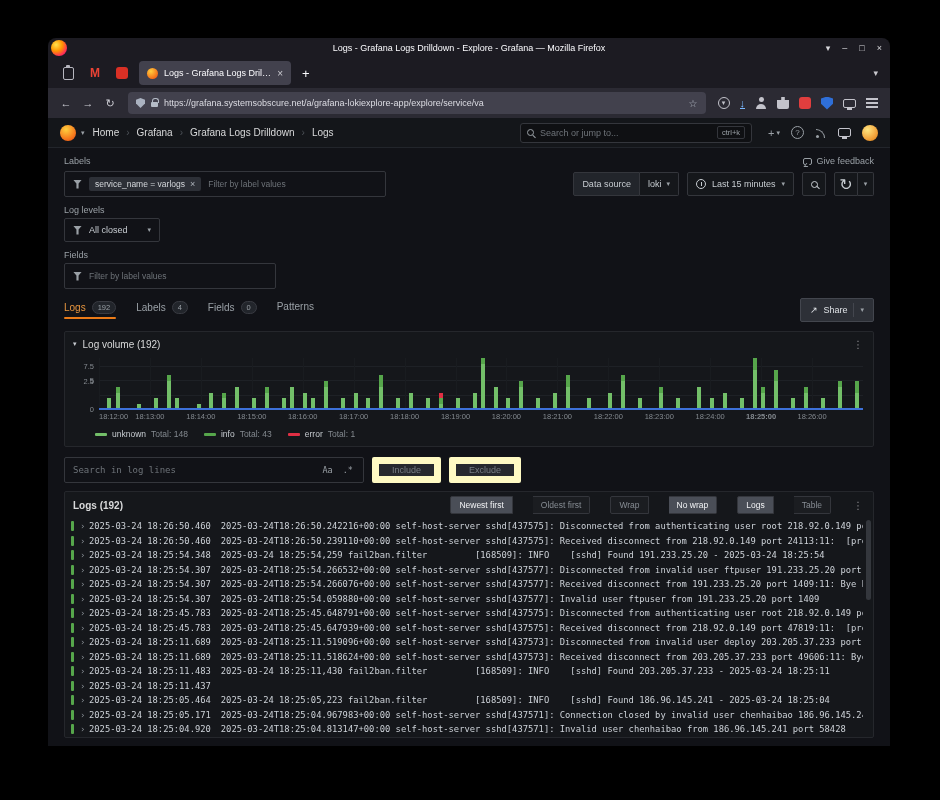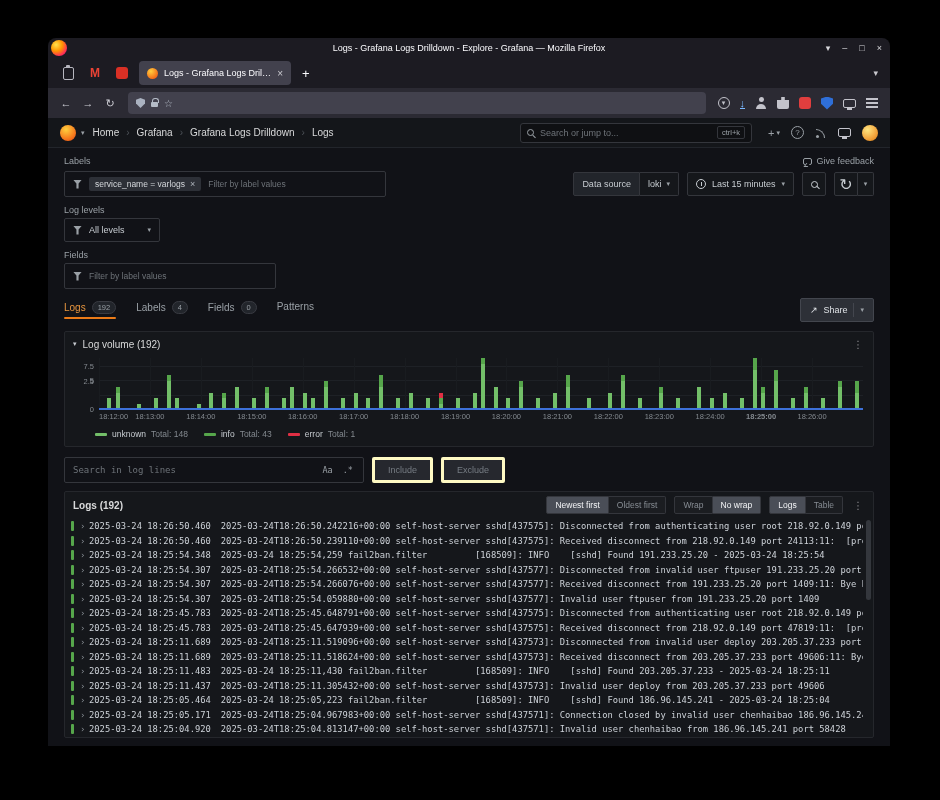--- a/index.html
+++ b/index.html
@@ -191,33 +191,33 @@
   .legend-name { color:#c7ccd1; } .legend-total { color:#848a90; }
 
   
   .search-row { display:flex; align-items:center; gap:8px; margin-top:10px; flex:0 0 auto;}
   .log-search { width:300px; height:26px; border:1px solid #34363c; border-radius:2px; background:#111217;
     display:flex; align-items:center; gap:6px; padding:0 8px; }
   .log-search input { flex:1; background:transparent; border:none; outline:none; color:#c7ccd1;
     font-size:9px; font-family:"DejaVu Sans Mono", monospace; min-width:0;}
   .log-search input::placeholder { color:#6e7379; }
   .mini-opt { color:#9aa0a6; font-size:8.5px; font-family:"DejaVu Sans Mono",monospace; padding:1px 2px;}
-  .inc-btn { height:26px; padding:0 13px; background:#26282e; border:3px solid #fef9c3; border-radius:2px;
+  .inc-btn { height:26px; padding:0 13px; background:#26282e; border:7px solid #fef9c3; border-radius:2px;
     color:#767c83; font-size:9px; display:flex; align-items:center; }
 
   
   .logs-panel { margin-top:8px; flex:1; min-height:0; display:flex; flex-direction:column; position:relative;}
   .logs-header { display:flex; align-items:center; padding:4px 8px 3px; gap:8px; flex:0 0 auto;}
   .logs-title { font-size:10px; font-weight:bold; color:#d8d9da; }
-  .header-controls { margin-left:auto; display:flex; align-items:center; gap:8px; }
+  .header-controls { margin-left:auto; display:flex; align-items:center; gap:20px; }
   .seg-group { display:flex; }
   .seg-btn { font-size:8.5px; padding:3px 8px; border:1px solid #34363c; background:#1b1d21;
     color:#868c93; cursor:default; font-family:"Liberation Sans",sans-serif;}
   .seg-group .seg-btn:first-child { border-radius:2px 0 0 2px; }
-  .seg-group .seg-btn:last-child { border-radius:0 2px 2px 0; border-left:none; }
+  .seg-group .seg-btn:last-child { border-radius:0 2px 2px 0; border-left:none;margin-left:20px; }
   .seg-btn.sel { background:#4a4e57; color:#f2f3f5; }
   .log-rows { flex:1; min-height:0; overflow:hidden; padding:2px 10px 2px 6px;
     font-family:"DejaVu Sans Mono", monospace; font-size:8.8px; }
   .log-row { display:flex; align-items:center; height:14.5px; white-space:nowrap; overflow:hidden;}
   .level-bar { width:3px; height:10px; background:#56a64b; border-radius:1px; margin-right:6px; flex:0 0 auto;}
   .row-chevron { color:#8a9097; width:9px; flex:0 0 auto; font-size:9px;}
   .row-time { color:#cdd2d8; margin-right:10px; flex:0 0 auto;}
   .row-msg { color:#cdd2d8; white-space:pre; overflow:hidden; }
   .logs-scrollbar { position:absolute; right:2px; top:28px; bottom:4px; width:5px; }
   .logs-thumb { width:5px; height:80px; background:#34373d; border-radius:3px; }
@@ -258,20 +258,21 @@
     <span class="alltabs">▾</span>
   </div>
 
   <div class="navbar">
     <span class="nav-btn">←</span>
     <span class="nav-btn">→</span>
     <span class="nav-btn">↻</span>
     <div class="urlbar">
       <span class="shield-glyph"></span>
       <span class="lock-glyph"></span>
+      <span class="url-text">https://grafana.systemsobscure.net/a/grafana-lokiexplore-app/explore/service/va</span>
       <span class="url-star">☆</span>
     </div>
     <div class="navbar-icons">
       <span class="pocket-glyph">
           <span>▾</span>
         </span>
       <span class="dl-glyph">↓</span>
       <span class="person-glyph"></span>
       <span class="puzzle-glyph"></span>
       <span class="redext-glyph"></span>
@@ -356,21 +357,21 @@
             <span class="refresh-chev">
                 <span class="chev">▾</span>
               </span>
           </div>
         </div>
       </div>
 
       <div class="section-label mt8">Log levels</div>
       <div class="select-box mt3">
         <span class="funnel"></span>
-        <span class="flex1">All levels</span>
+        <span class="flex1">All closed</span>
         <span class="chev">▾</span>
       </div>
 
       <div class="section-label mt8">Fields</div>
       <div class="plain-input mt3">
         <span class="funnel"></span>
         <input placeholder="Filter by label values" style="">
       </div>
 
       <div class="tabs-row">
@@ -737,21 +738,20 @@
             <div class="log-row">
               <span class="level-bar"></span>
               <span class="row-chevron">›</span>
               <span class="row-time">2025-03-24 18:25:11.483</span>
               <span class="row-msg">2025-03-24 18:25:11,430 fail2ban.filter         [168509]: INFO    [sshd] Found 203.205.37.233 - 2025-03-24 18:25:11</span>
             </div>
             <div class="log-row">
               <span class="level-bar"></span>
               <span class="row-chevron">›</span>
               <span class="row-time">2025-03-24 18:25:11.437</span>
-              <span class="row-msg">2025-03-24T18:25:11.305432+00:00 self-host-server sshd[437573]: Invalid user deploy from 203.205.37.233 port 49606</span>
             </div>
             <div class="log-row">
               <span class="level-bar"></span>
               <span class="row-chevron">›</span>
               <span class="row-time">2025-03-24 18:25:05.464</span>
               <span class="row-msg">2025-03-24 18:25:05,223 fail2ban.filter         [168509]: INFO    [sshd] Found 186.96.145.241 - 2025-03-24 18:25:04</span>
             </div>
             <div class="log-row">
               <span class="level-bar"></span>
               <span class="row-chevron">›</span>

